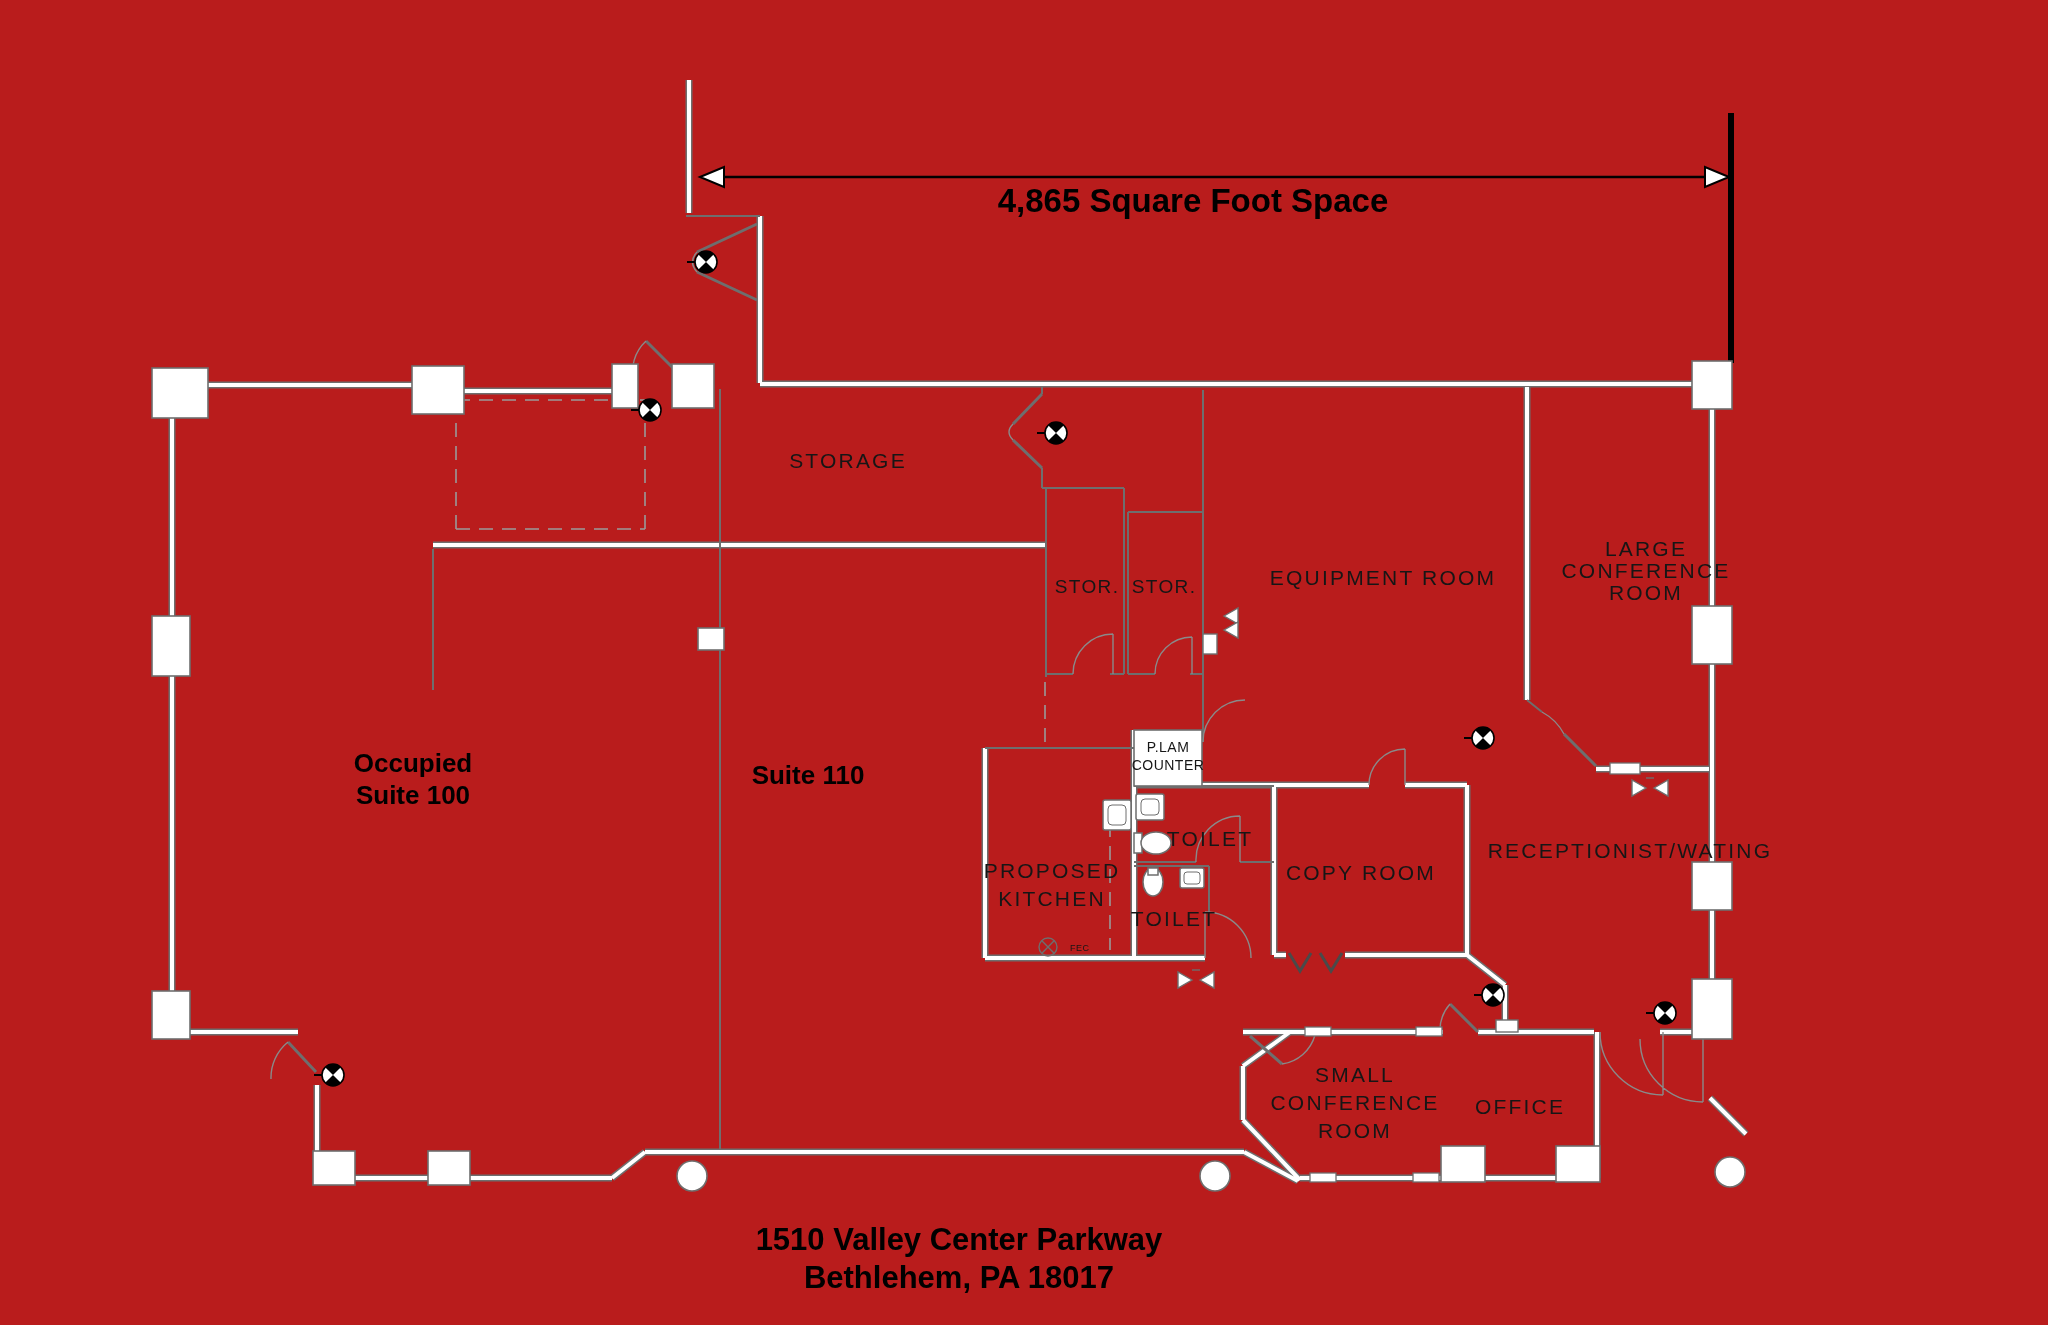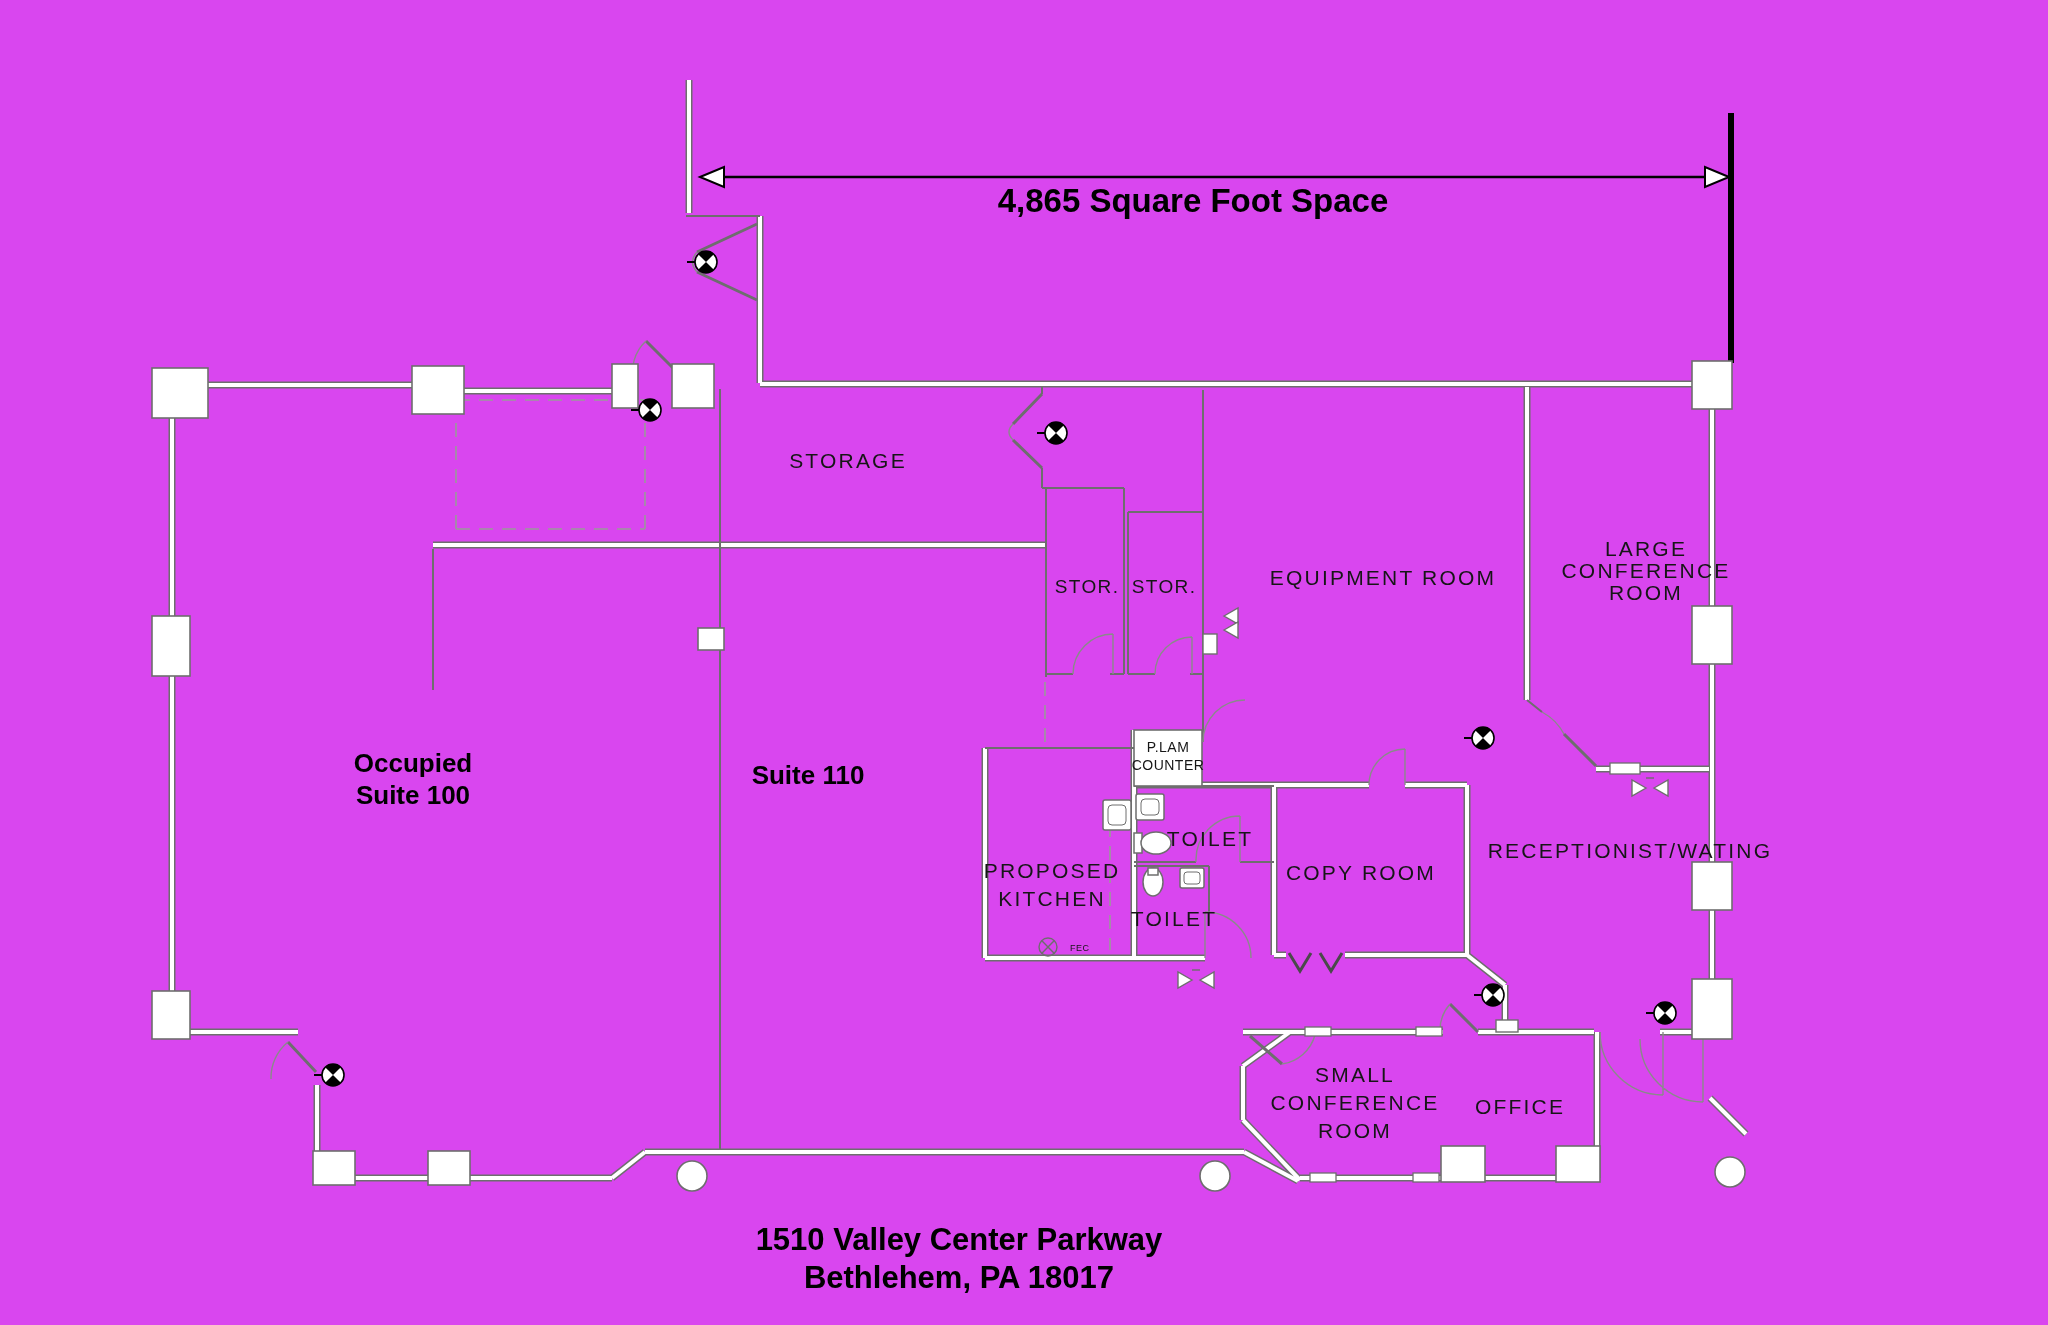--- a/index.html
+++ b/index.html
@@ -1,16 +1,16 @@
 <!DOCTYPE html>
 <html><head>
 <meta charset="utf-8">
 <style>
   html,body{margin:0;padding:0;background:#fff;}
-  .stage{position:relative;width:2048px;height:1325px;background:#d946ef;overflow:hidden;
+  .stage{position:relative;width:2048px;height:1325px;background:#b91c1c;overflow:hidden;
          font-family:"Liberation Sans", sans-serif;}
   svg{display:block;}
   text{fill:#161616;}
   .room-label{font-size:21px;letter-spacing:2.2px;}
   .room-label-sm{font-size:19px;letter-spacing:1.4px;}
   .tiny-label{font-size:14px;letter-spacing:.5px;}
   .micro-label{font-size:9px;letter-spacing:.5px;}
   .bold-label{font-size:26px;font-weight:bold;fill:#000;letter-spacing:0;}
   .dim-label{font-size:33px;font-weight:bold;fill:#000;}
   .addr-label{font-size:31px;font-weight:bold;fill:#000;}

